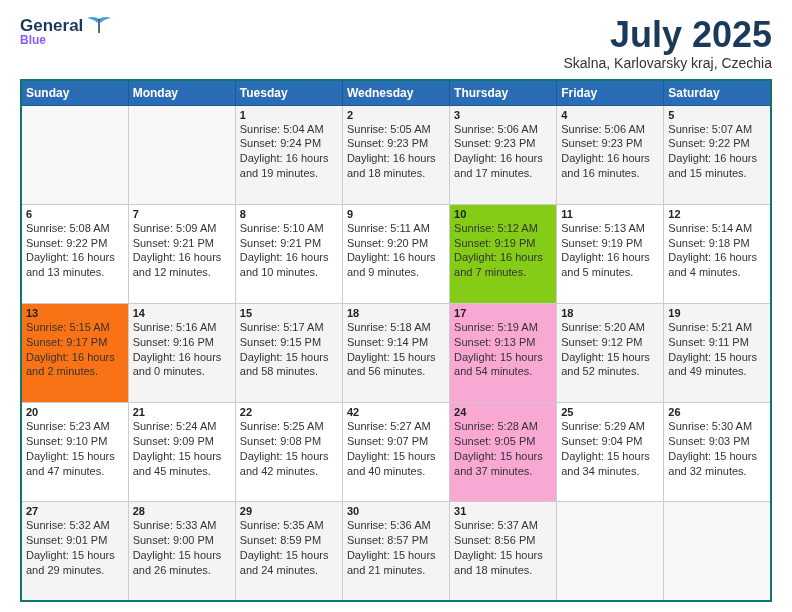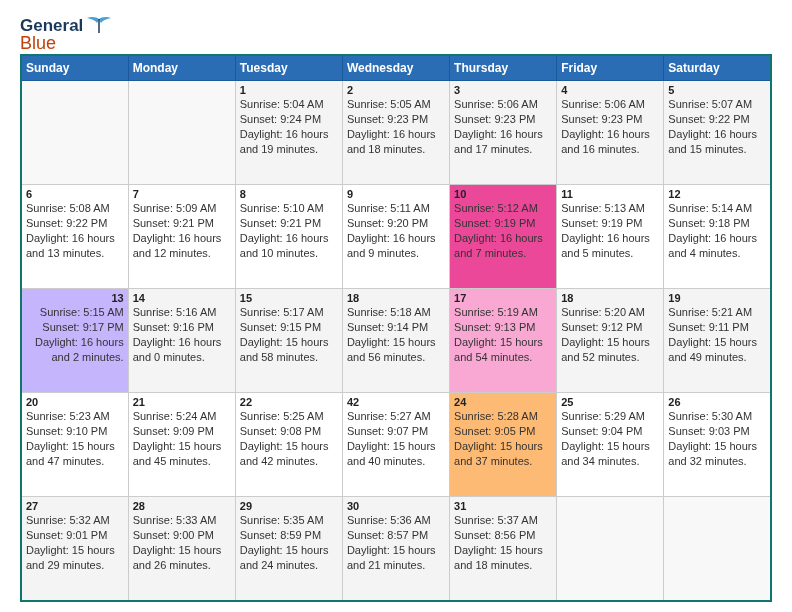--- a/index.html
+++ b/index.html
@@ -14,20 +14,21 @@
       width: 792px;
       height: 612px;
       padding: 15px 20px 10px 20px;
       display: flex;
       flex-direction: column;
     }
     .header {
       display: flex;
       justify-content: space-between;
       align-items: flex-start;
+      margin-bottom: 8px;
     }
     .logo {
       display: flex;
       flex-direction: column;
       align-items: flex-start;
     }
     .title-block {
       text-align: right;
     }
     .month-title {
@@ -94,21 +95,25 @@
   <div class="header">
     <div class="logo">
       <div style="display:flex; align-items:center; gap:2px;">
         <span style="font-size:17px;font-weight:bold;color:#1a3a5c;">General</span>
         <svg width="28" height="22" viewBox="0 0 28 22">
           <path d="M14 4 C16 2, 22 1, 26 3 C22 4, 18 5, 16 8 C15 6, 14 5, 14 4Z" fill="#4a9fd4"></path>
           <path d="M14 4 C12 2, 6 1, 2 3 C6 4, 10 5, 12 8 C13 6, 14 5, 14 4Z" fill="#4a9fd4"></path>
           <path d="M14 4 L14 18" stroke="#1a3a5c" stroke-width="1.5" fill="none"></path>
         </svg>
       </div>
-      <span style="font-size:18px;font-weight:normal;color:#c2410c;margin-top:-4px;">Blue</span>
+      <span style="font-size:12px;font-weight:bold;color:#8b5cf6;margin-top:-4px;">Blue</span>
+    </div>
+    <div class="title-block">
+      <div class="month-title">July 2025</div>
+      <div class="location">Skalna, Karlovarsky kraj, Czechia</div>
     </div>
   </div>
 
   <table class="calendar">
     <thead>
       <tr>
         <th>Sunday</th>
         <th>Monday</th>
         <th>Tuesday</th>
         <th>Wednesday</th>
@@ -152,35 +157,35 @@
             <div class="day-info"><span>Sunrise: 5:09 AM</span><br><span>Sunset: 9:21 PM</span><br><span>Daylight: 16 hours <br>and 12 minutes.</span></div>
           </td>
           <td style="background: rgb(255, 255, 255);">
             <span class="day-num">8</span>
             <div class="day-info"><span>Sunrise: 5:10 AM</span><br><span>Sunset: 9:21 PM</span><br><span>Daylight: 16 hours <br>and 10 minutes.</span></div>
           </td>
           <td style="background: rgb(255, 255, 255);">
             <span class="day-num">9</span>
             <div class="day-info"><span>Sunrise: 5:11 AM</span><br><span>Sunset: 9:20 PM</span><br><span>Daylight: 16 hours <br>and 9 minutes.</span></div>
           </td>
-          <td style="background: #ec4899;">
+          <td style="background: #84cc16;">
             <span class="day-num">10</span>
             <div class="day-info"><span>Sunrise: 5:12 AM</span><br><span>Sunset: 9:19 PM</span><br><span>Daylight: 16 hours <br>and 7 minutes.</span></div>
           </td>
           <td style="background: rgb(255, 255, 255);">
             <span class="day-num">11</span>
             <div class="day-info"><span>Sunrise: 5:13 AM</span><br><span>Sunset: 9:19 PM</span><br><span>Daylight: 16 hours <br>and 5 minutes.</span></div>
           </td>
           <td style="background: rgb(255, 255, 255);">
             <span class="day-num">12</span>
             <div class="day-info"><span>Sunrise: 5:14 AM</span><br><span>Sunset: 9:18 PM</span><br><span>Daylight: 16 hours <br>and 4 minutes.</span></div>
           </td>
         </tr>
         <tr style="background: rgb(244, 244, 244);">
-          <td style="background: #c4b5fd; text-align: right;">
+          <td style="background: #f97316;">
             <span class="day-num">13</span>
             <div class="day-info"><span>Sunrise: 5:15 AM</span><br><span>Sunset: 9:17 PM</span><br><span>Daylight: 16 hours <br>and 2 minutes.</span></div>
           </td>
           <td style="background: rgb(244, 244, 244);">
             <span class="day-num">14</span>
             <div class="day-info"><span>Sunrise: 5:16 AM</span><br><span>Sunset: 9:16 PM</span><br><span>Daylight: 16 hours <br>and 0 minutes.</span></div>
           </td>
           <td style="background: rgb(244, 244, 244);">
             <span class="day-num">15</span>
             <div class="day-info"><span>Sunrise: 5:17 AM</span><br><span>Sunset: 9:15 PM</span><br><span>Daylight: 15 hours <br>and 58 minutes.</span></div>
@@ -212,21 +217,21 @@
             <div class="day-info"><span>Sunrise: 5:24 AM</span><br><span>Sunset: 9:09 PM</span><br><span>Daylight: 15 hours <br>and 45 minutes.</span></div>
           </td>
           <td style="background: rgb(255, 255, 255);">
             <span class="day-num">22</span>
             <div class="day-info"><span>Sunrise: 5:25 AM</span><br><span>Sunset: 9:08 PM</span><br><span>Daylight: 15 hours <br>and 42 minutes.</span></div>
           </td>
           <td style="background: rgb(255, 255, 255);">
             <span class="day-num">42</span>
             <div class="day-info"><span>Sunrise: 5:27 AM</span><br><span>Sunset: 9:07 PM</span><br><span>Daylight: 15 hours <br>and 40 minutes.</span></div>
           </td>
-          <td style="background: #fdba74; margin-top: 28px;">
+          <td style="background: #f9a8d4; margin-top: 28px;">
             <span class="day-num">24</span>
             <div class="day-info"><span>Sunrise: 5:28 AM</span><br><span>Sunset: 9:05 PM</span><br><span>Daylight: 15 hours <br>and 37 minutes.</span></div>
           </td>
           <td style="background: rgb(255, 255, 255);">
             <span class="day-num">25</span>
             <div class="day-info"><span>Sunrise: 5:29 AM</span><br><span>Sunset: 9:04 PM</span><br><span>Daylight: 15 hours <br>and 34 minutes.</span></div>
           </td>
           <td style="background: rgb(255, 255, 255); border-radius: 23px;">
             <span class="day-num">26</span>
             <div class="day-info"><span>Sunrise: 5:30 AM</span><br><span>Sunset: 9:03 PM</span><br><span>Daylight: 15 hours <br>and 32 minutes.</span></div>

